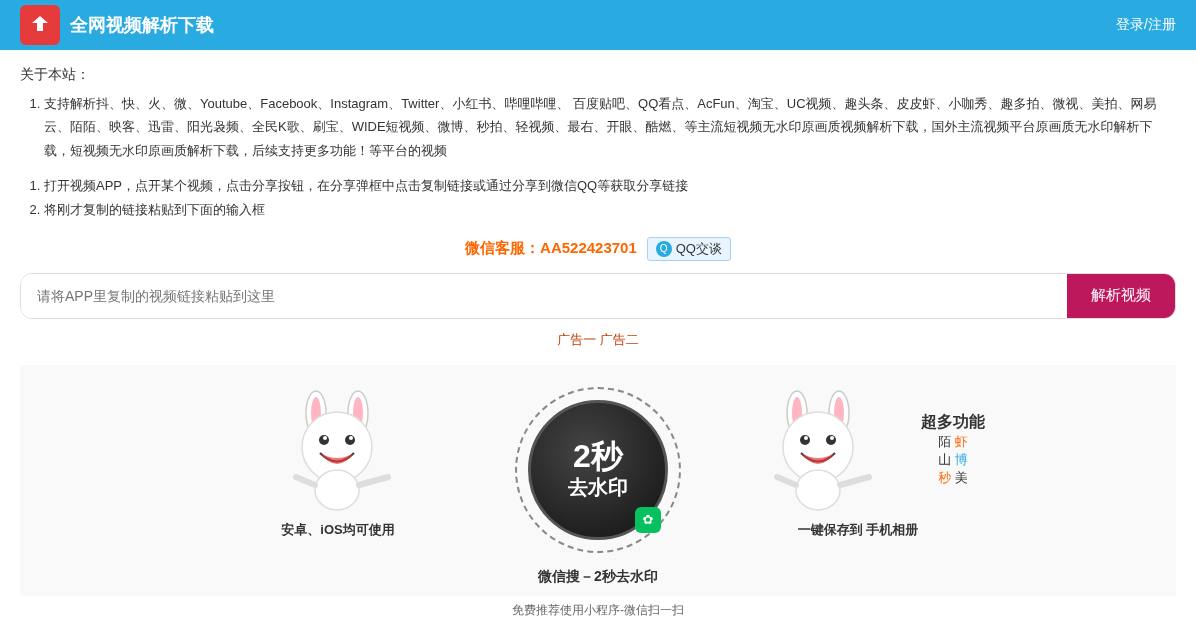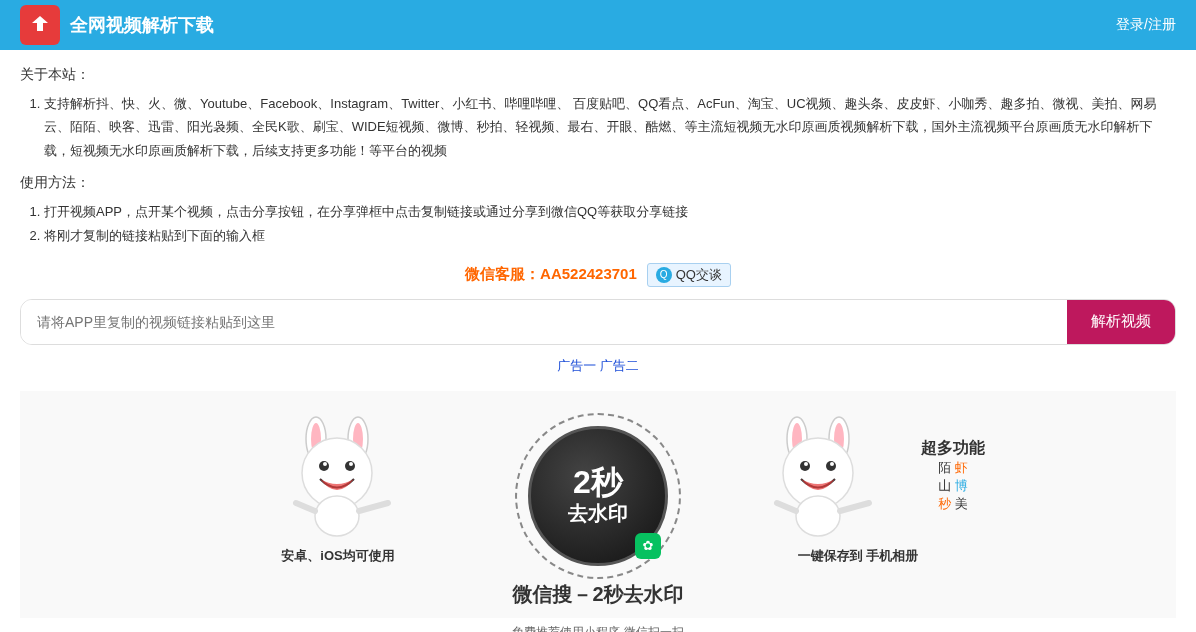--- a/index.html
+++ b/index.html
@@ -142,21 +142,21 @@
     }
 
     
     .ads-row {
       text-align: center;
       margin: 10px 0 16px;
       font-size: 13px;
       color: #29abe2;
     }
     .ads-row a {
-      color: #1d4ed8;
+      color: #c2410c;
       text-decoration: none;
       cursor: pointer;
     }
 
     
     .banner-area {
       display: flex;
       justify-content: center;
       gap: 0;
       background: #f9f9f9;
@@ -221,21 +221,20 @@
 
 <div class="main">
 
   <div class="section-title">关于本站：</div>
   <ol class="info-list">
     <li>
       <span>支持解析抖、快、火、微、Youtube、Facebook、Instagram、Twitter、小红书、哔哩哔哩、 百度贴吧、QQ看点、AcFun、淘宝、UC视频、趣头条、皮皮虾、小咖秀、趣多拍、微视、美拍、网易云、陌陌、映客、迅雷、阳光袅频、全民K歌、刷宝、WIDE短视频、微博、秒拍、轻视频、最右、开眼、酷燃、等主流短视频无水印原画质视频解析下载，国外主流视频平台原画质无水印解析下载，短视频无水印原画质解析下载，后续支持更多功能！等平台的视频</span>
     </li>
   </ol>
 
-  <div class="usage-title">使用方法：</div>
   <ol class="usage-list">
     <li>打开视频APP，点开某个视频，点击分享按钮，在分享弹框中点击复制链接或通过分享到微信QQ等获取分享链接</li>
     <li>将刚才复制的链接粘贴到下面的输入框</li>
   </ol>
 
   <div class="customer-service">
     <span class="wechat-text">微信客服：AA522423701</span>
     <span class="qq-btn">
       <span class="qq-icon">Q</span>
       <span>QQ交谈</span>
@@ -291,21 +290,21 @@
 
         <div style="position:absolute; width:166px; height:166px; border-radius:50%; border:2px dashed #888;"></div>
 
         <div style="width:140px; height:140px; border-radius:50%; background:radial-gradient(circle at 40% 35%, #444, #111); display:flex; flex-direction:column; align-items:center; justify-content:center; border:3px solid #555; position:relative;">
           <span style="font-size:32px; font-weight:bold; color:white; line-height:1.1;">2秒</span>
           <span style="font-size:20px; color:white; font-weight:bold;">去水印</span>
 
           <div style="position:absolute; bottom:4px; right:4px; width:26px; height:26px; background:#07c160; border-radius:6px; display:flex; align-items:center; justify-content:center; color:white; font-size:13px;">✿</div>
         </div>
       </div>
-      <div style="font-size:20px; color:#333; font-weight:bold; margin-top:0; text-align:left;">
+      <div style="font-size:14px; color:#333; font-weight:bold; margin-top:13px; text-align:left;">
         <span>微信搜－</span><span style="font-weight:bold;">2秒去水印</span>
       </div>
     </div>
 
     <div class="banner-item">
       <div style="display:flex; align-items:center; width:260px;">
 
         <svg class="rabbit-svg" viewBox="0 0 120 130">
 
           <ellipse cx="38" cy="28" rx="10" ry="22" fill="white" stroke="#ccc" stroke-width="1.5"></ellipse>

